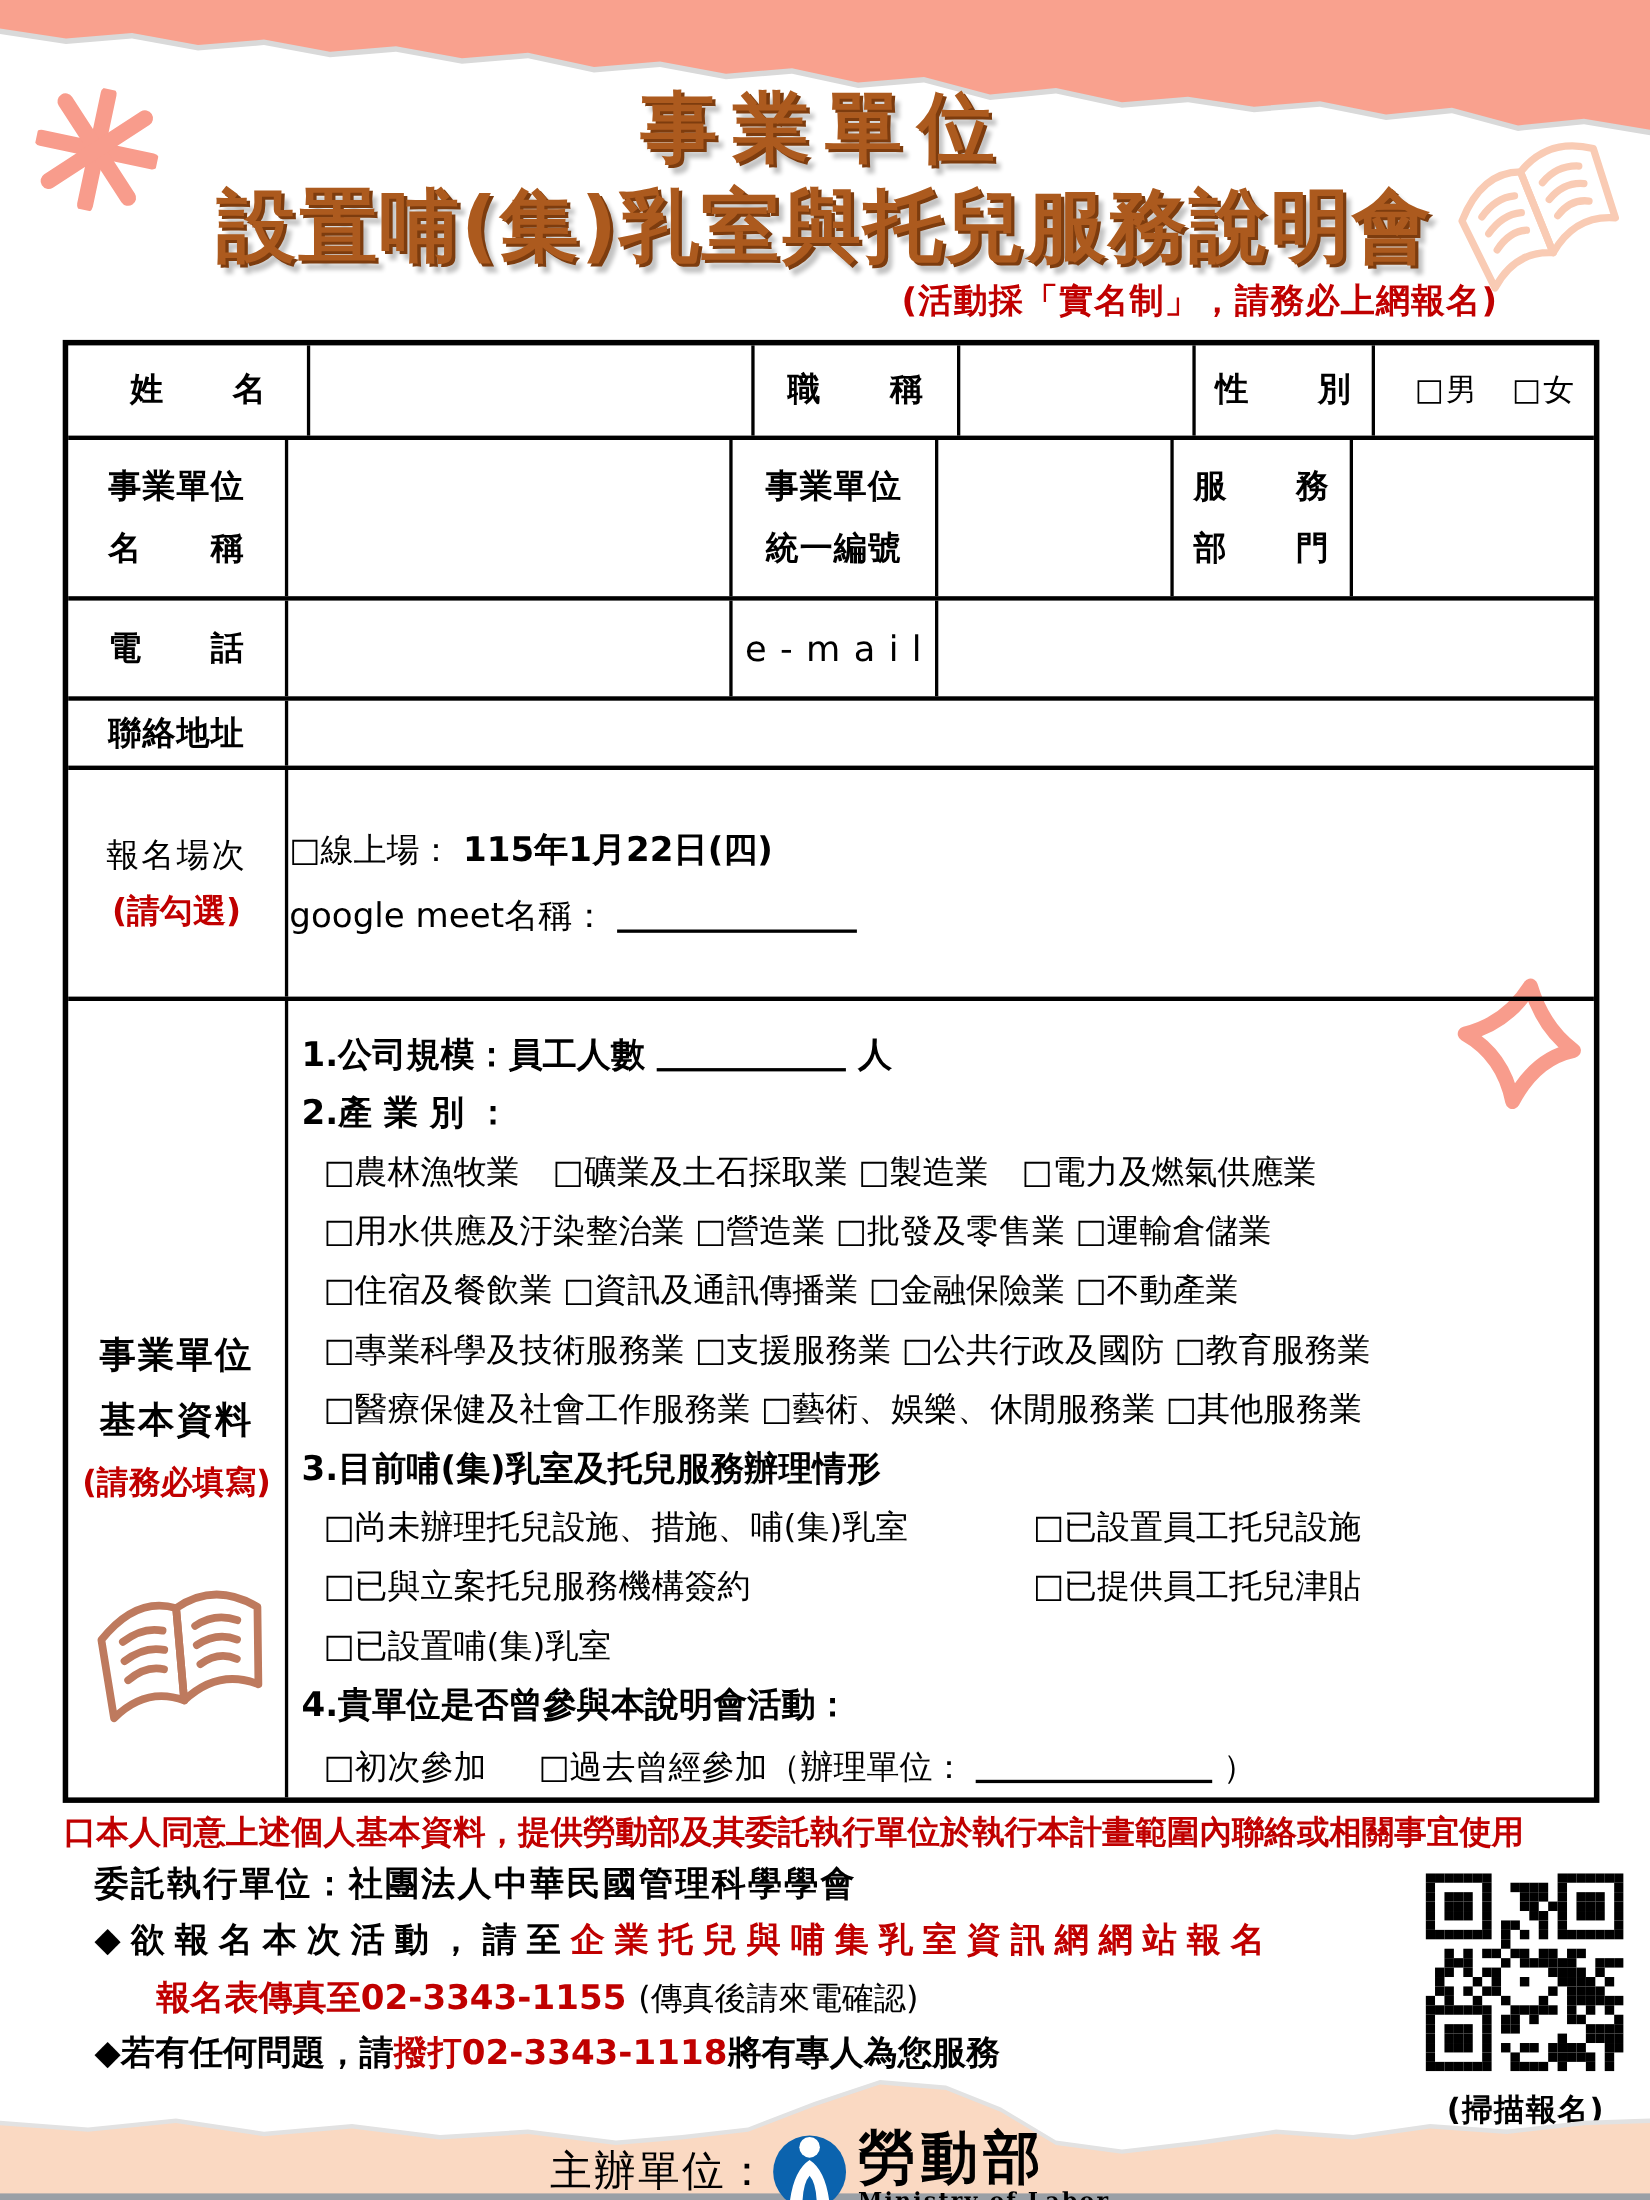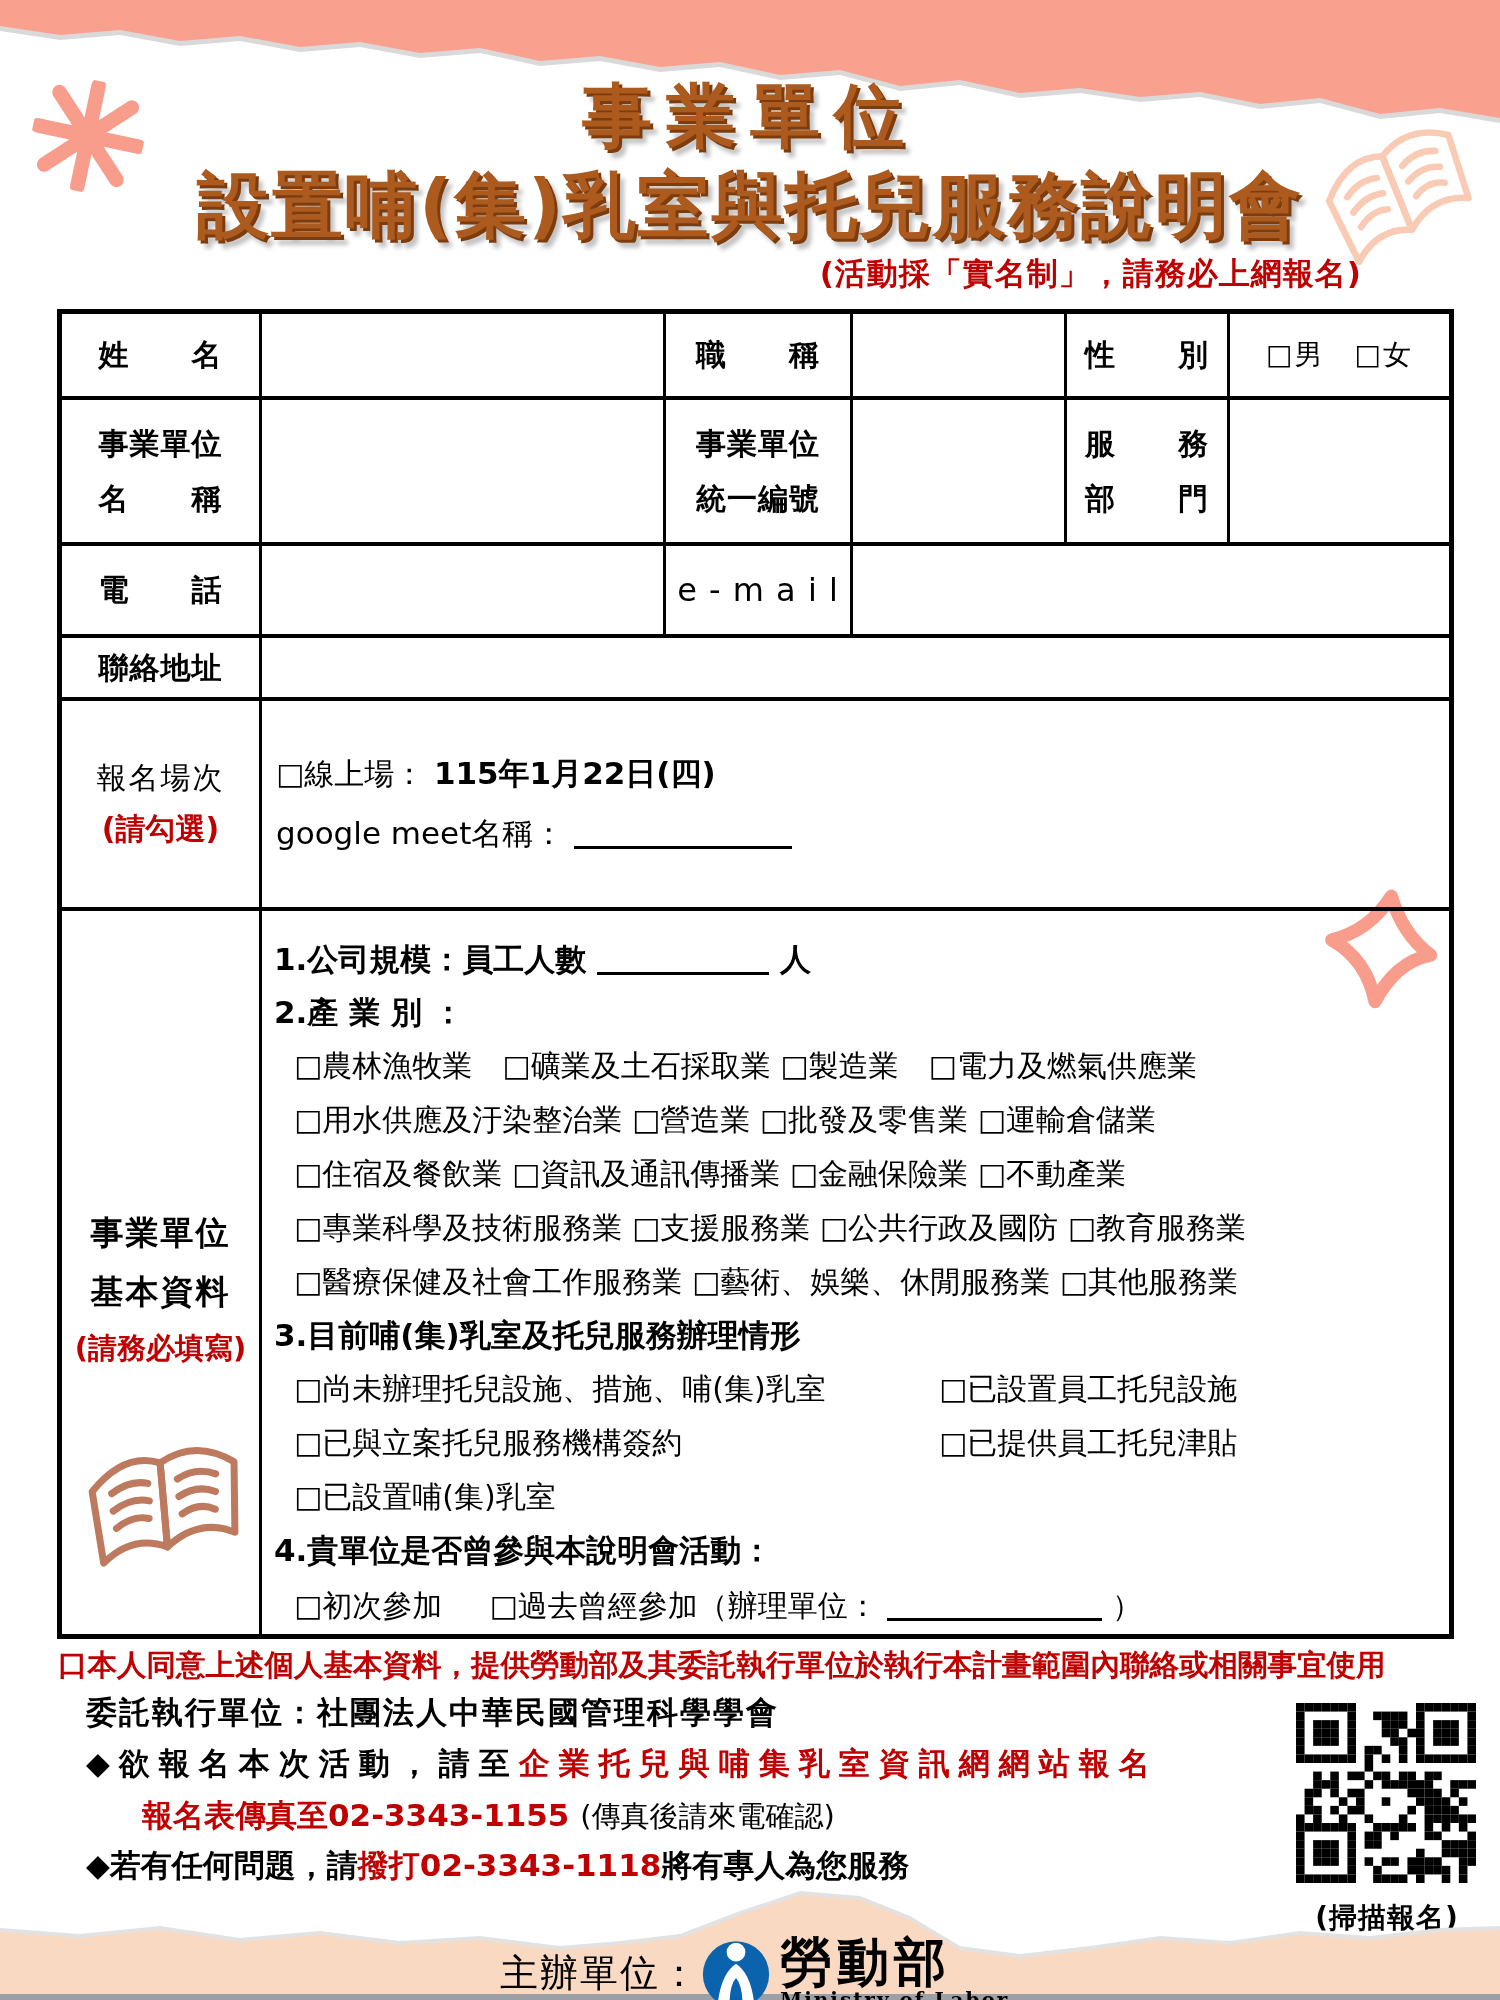--- a/index.html
+++ b/index.html
@@ -30,30 +30,30 @@
     top:309px; left:57px; width:1397px; height:1330px; box-sizing:border-box;
     border:5px solid #000; display:flex; flex-direction:column;
   }
   .trow{display:grid; grid-template-columns:200px 404px 187px 214px 163px 219px;
         box-sizing:border-box; border-bottom:4px solid #000;}
   .trow:last-child{border-bottom:none; flex:1;}
   .cell{box-sizing:border-box; border-right:3px solid #000;
         display:flex; align-items:center; justify-content:center; text-align:center;}
   .cell.noline{border-right:none;}
   .lbl{font-size:30px; font-weight:bold; white-space:pre-line; line-height:1.85; letter-spacing:1px;}
-  .r1{height:86px;} .r2{height:146px;} .r3{height:92px;} .r4{height:63px;} .r5{height:210px;}
+  .r1{height:86px;padding-left:20px;} .r2{height:146px;} .r3{height:92px;} .r4{height:63px;} .r5{height:210px;}
   .email-lbl{font-size:32px; font-weight:500; letter-spacing:1px;}
   .gender{font-size:28px; letter-spacing:2px;}
 
   
   .sess-label-stack{display:flex; flex-direction:column; gap:10px; align-items:center;}
   .sess-name{font-size:30px; letter-spacing:2px;}
   .sess-note{font-size:30px; font-weight:bold; color:#C00000;}
   .sess-content{flex-direction:column; align-items:flex-start; justify-content:center;
-                padding-left:14px; gap:18px;}
+                padding-left:1px; gap:18px;}
   .sess-line{font-size:30px;}
   .sess-date{font-weight:bold; font-size:31px;}
   .meet-line{font-size:31px;}
   .blank{display:inline-block; border-bottom:3px solid #000; vertical-align:-5px;}
 
   
   .basic-label-cell{position:relative; flex-direction:column; justify-content:flex-start;
                     padding-top:300px; gap:14px;}
   .basic-l{font-size:33px; font-weight:bold; letter-spacing:2px;}
   .basic-note{font-size:29px; font-weight:bold; color:#C00000;}

